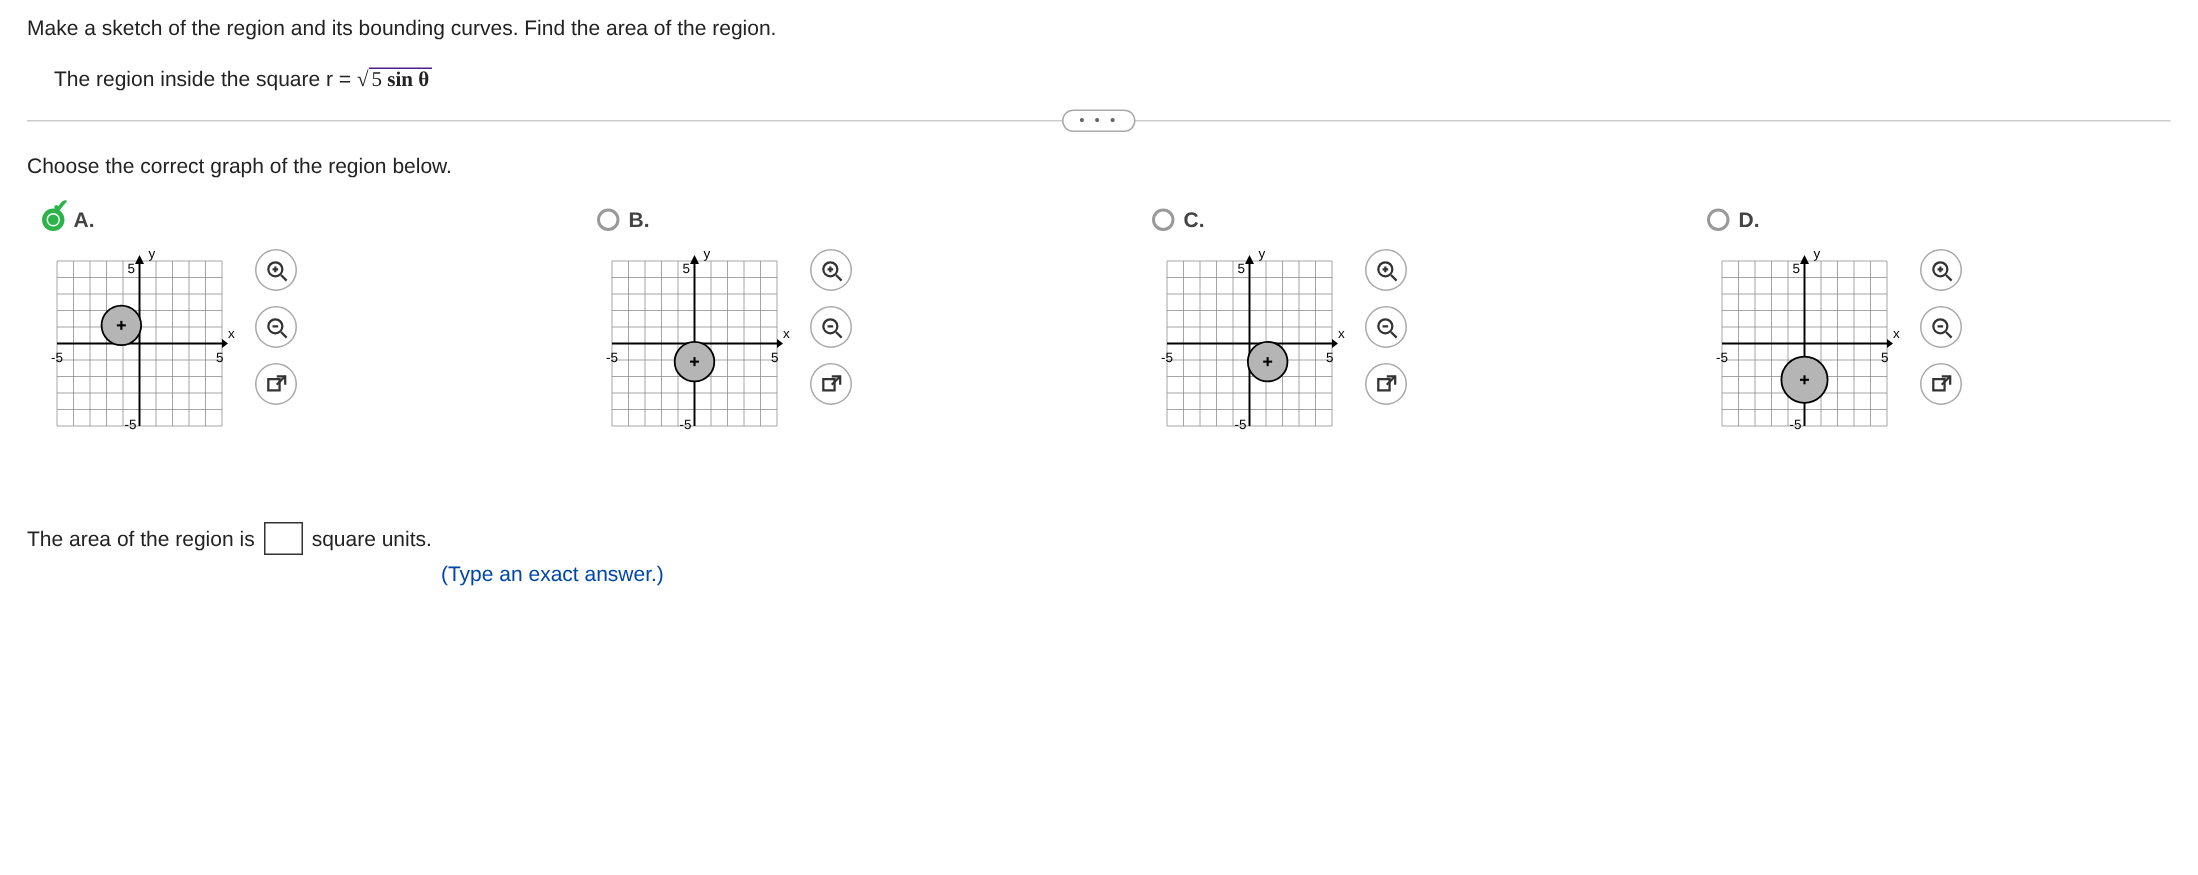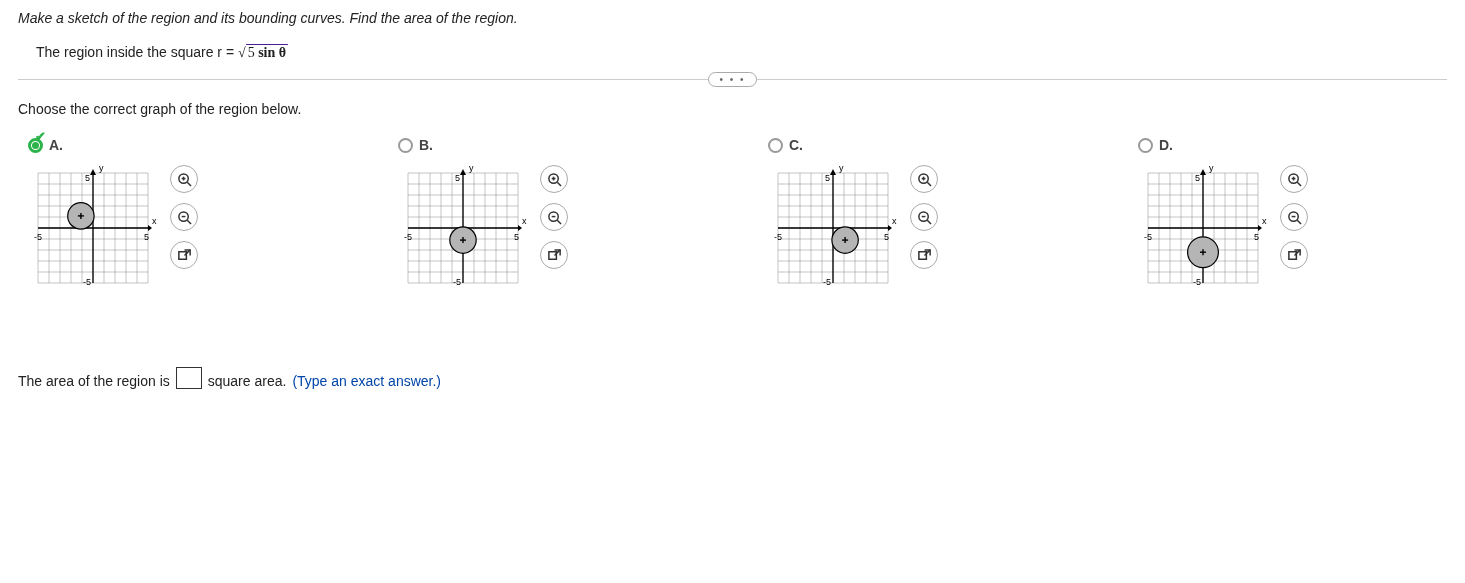--- a/index.html
+++ b/index.html
@@ -2,21 +2,21 @@
 <html><head>
   <meta charset="utf-8">
   <style>
     * { box-sizing: border-box; margin: 0; padding: 0; }
     body {
       font-family: Arial, sans-serif;
       font-size: 14px;
       color: #222;
       padding: 10px 18px;
     }
-    .question-text { margin-bottom: 18px; font-style: italic; }
+    .question-text { margin-bottom: 18px; }
     .sub-question { margin-left: 18px; margin-top: 12px; }
     .formula { font-family: 'Times New Roman', serif; }
     .sqrt-expr { display: inline-block; position: relative; }
     .sqrt-expr::before { content: "√"; }
     .sqrt-content { border-top: 1px solid #4c1d95; padding: 0 2px; }
     hr.divider {
       border: none;
       border-top: 1px solid #ccc;
       margin: 18px 0 24px 0;
     }
@@ -105,21 +105,21 @@
       width: 28px; height: 28px;
       border: 1px solid #aaa;
       border-radius: 50%;
       background: #fff;
       display: flex;
       align-items: center;
       justify-content: center;
       cursor: pointer;
     }
     .icon-btn svg { width: 15px; height: 15px; stroke: #333; stroke-width: 1.6; fill: none; }
-    .answer-row { display: flex; align-items: flex-end; gap: 6px; flex-wrap: wrap; }
+    .answer-row { display: flex; align-items: center; gap: 6px; flex-wrap: wrap; }
     .input-box {
       width: 26px;
       height: 22px;
       border: 1px solid #333;
       font-size: 13px;
       text-align: center;
     }
     .hint { color: #0046a8; margin-top: 46px; }
   </style>
 </head>
@@ -440,15 +440,15 @@
             </button>
           </div>
         </div>
       </div>
     </div>
   </div>
 
 <div class="answer-row">
   <span>The area of the region is </span>
   <input class="input-box" value="" style="">
-  <span> square area. </span>
+  <span> square units. </span>
   <span class="hint">(Type an exact answer.)</span>
 </div>
 
 </body></html>

